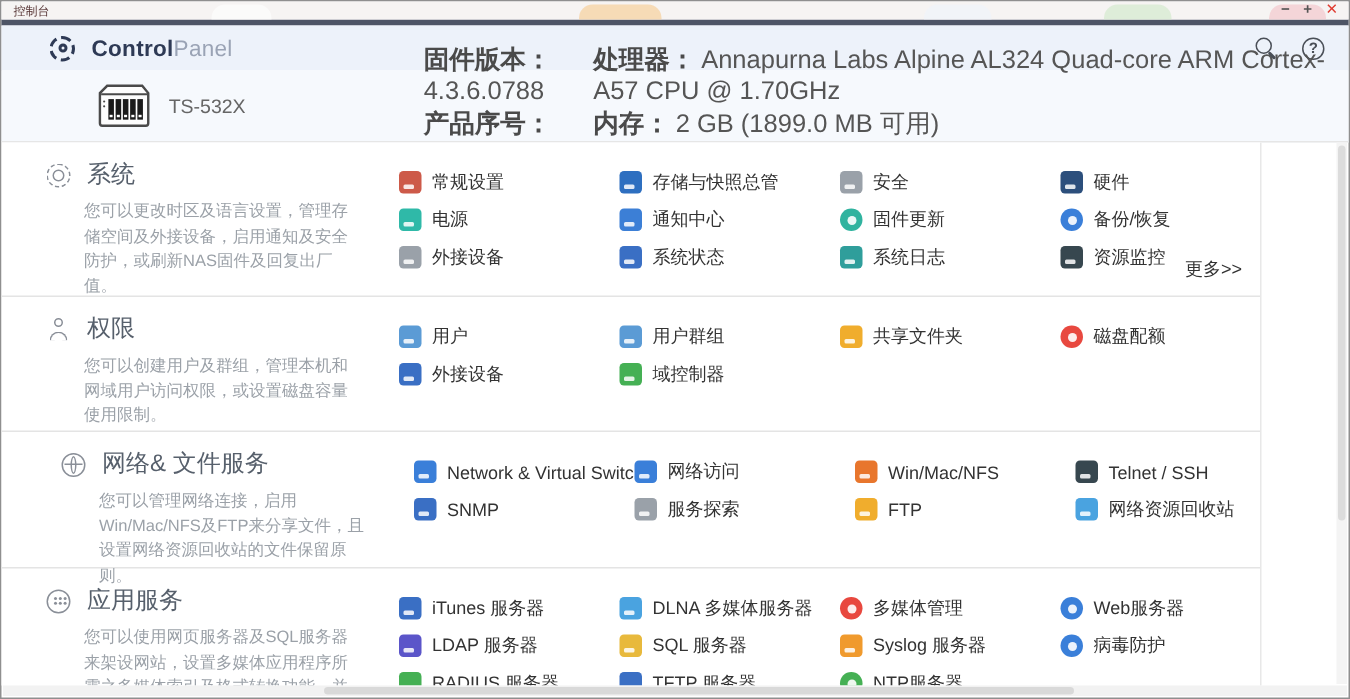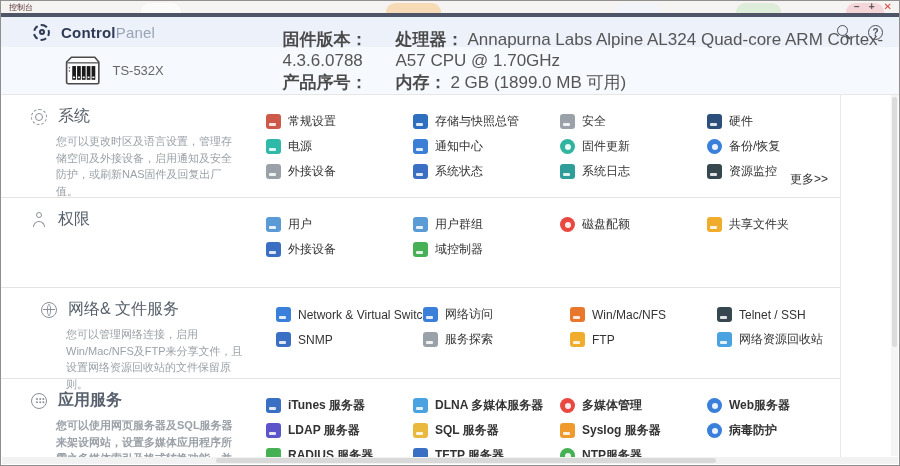--- a/index.html
+++ b/index.html
@@ -32,21 +32,21 @@
   
   .infoband{height:48px;background:#f6f9fd;border-bottom:1px solid #e6e6e6;display:flex;align-items:center;padding-left:64px;box-sizing:border-box;}
   .model{font-size:13px;color:#666;margin-left:12px;min-width:52px;}
   .infogrid{display:grid;grid-template-columns:113px auto;row-gap:0;font-size:17px;margin-left:118px;}
   .inf-label{font-weight:bold;color:#4a4a4a;margin-right:4px;}
   .inf-value{color:#555;}
 
   
   #sections{position:absolute;top:94px;left:0;right:58px;bottom:8px;border-right:1px solid #e8e8e8;background:#fff;overflow:hidden;}
   .cp-section{display:flex;padding:11px 0 0 30px;box-sizing:border-box;border-bottom:1px solid #e4e4e4;position:relative;}
-  .cp-section:last-child{border-bottom:none;font-weight:bold;}
+  .cp-section:last-child{border-bottom:none;}
   .sec-system{height:103px;}.sec-privilege{height:90px;}.sec-network{height:91px;padding-left:40px;}.sec-apps{height:88px;}
   .sec-left{width:205px;flex:none;margin-right:30px;}
   .sec-head{display:flex;align-items:center;gap:11px;}
   .sec-title{font-size:16px;color:#57606c;}
   .sec-desc{font-size:11px;color:#9ba1a8;line-height:1.5;margin:6px 0 0 25px;width:180px;}
   .sec-items{display:grid;grid-template-columns:repeat(4,147px);grid-auto-rows:25px;align-content:start;padding-top:3px;}
   .item{display:flex;align-items:center;gap:7px;cursor:pointer;}
   .tile{width:15px;height:15px;border-radius:3px;flex:none;position:relative;display:inline-block;}
   .tile::after{content:'';position:absolute;left:3px;bottom:3px;width:7px;height:3px;background:rgba(255,255,255,.85);border-radius:1px;}
   .tile.round{border-radius:50%;}
@@ -190,37 +190,38 @@
           </div>
         </div>
         <a class="more-link">更多&gt;&gt;</a>
       </section>
       <section class="cp-section sec-privilege">
         <div class="sec-left">
           <div class="sec-head">
             <span class="sec-icon ico-person"></span>
             <span class="sec-title">权限</span>
           </div>
+          <p class="sec-desc">您可以创建用户及群组，管理本机和网域用户访问权限，或设置磁盘容量使用限制。</p>
         </div>
         <div class="sec-items">
           <div class="item">
             <span class="tile" style="background: rgb(91, 155, 213);"></span>
             <span class="item-label">用户</span>
           </div>
           <div class="item">
             <span class="tile" style="background: rgb(91, 155, 213);"></span>
             <span class="item-label">用户群组</span>
           </div>
           <div class="item">
+            <span class="tile" style="background: rgb(240, 173, 45);"></span>
+            <span class="item-label">共享文件夹</span>
+          </div>
+          <div class="item">
             <span class="tile round" style="background: rgb(232, 72, 63);"></span>
             <span class="item-label">磁盘配额</span>
-          </div>
-          <div class="item">
-            <span class="tile" style="background: rgb(240, 173, 45);"></span>
-            <span class="item-label">共享文件夹</span>
           </div>
           <div class="item">
             <span class="tile" style="background: rgb(58, 111, 196);"></span>
             <span class="item-label">外接设备</span>
           </div>
           <div class="item">
             <span class="tile" style="background: rgb(69, 176, 84);"></span>
             <span class="item-label">域控制器</span>
           </div>
         </div>

